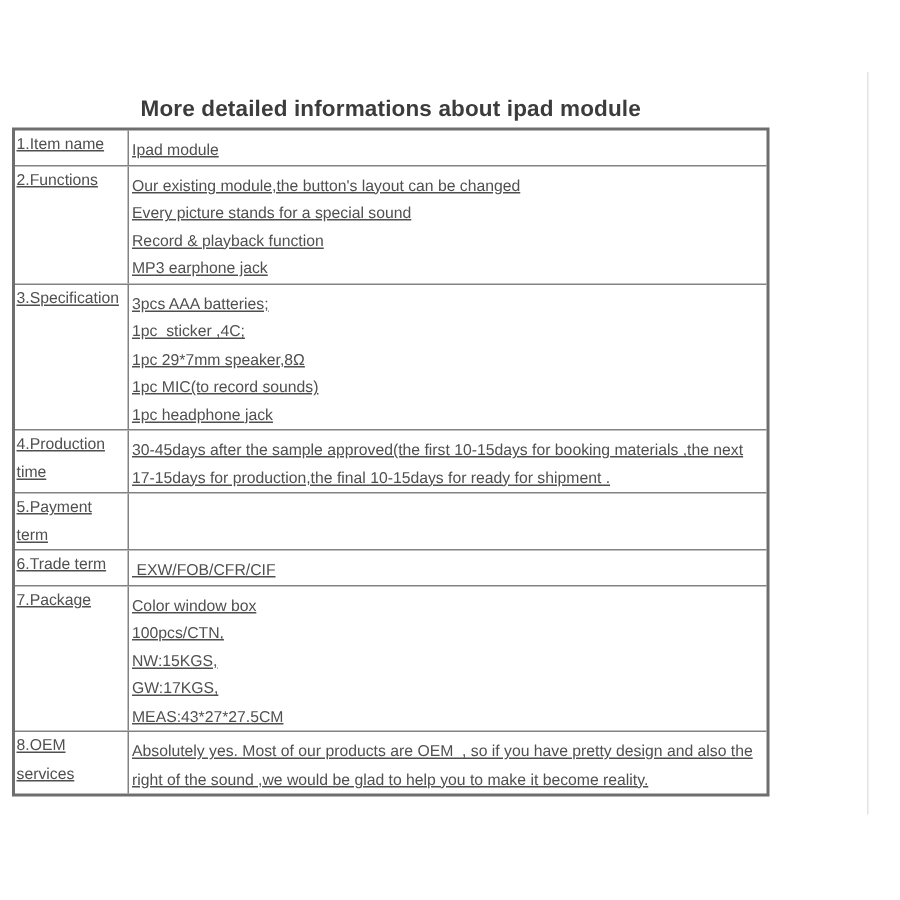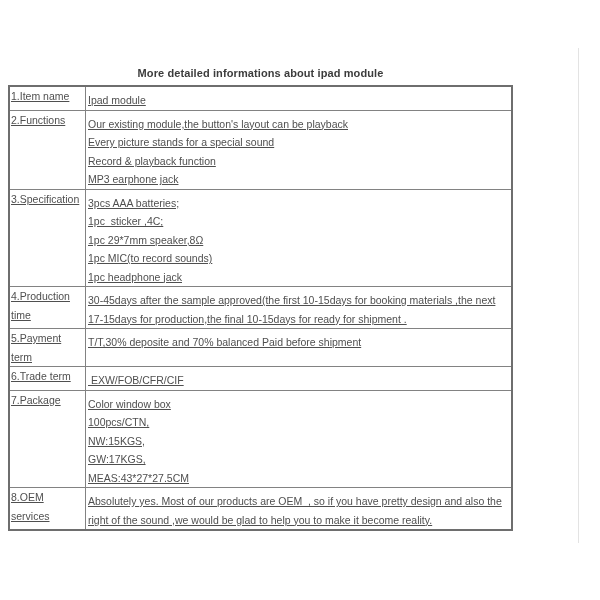--- a/index.html
+++ b/index.html
@@ -18,21 +18,21 @@
     color: var(--text);
     position: relative;
     overflow: hidden;
   }
   .canvas { position: absolute; inset: 0; background: var(--background); }
 
   .page-title {
     position: absolute;
     left: 8px; top: 65px; width: 505px;
     text-align: center;
-    font-size: 11px; font-weight: bold;
+    font-size: 15px; font-weight: bold;
     color: var(--title-text);
     line-height: 16px;
     letter-spacing: 0.1px;
   }
 
   .info-table {
     position: absolute;
     left: 8px; top: 85px; width: 505px;
     border: 2px solid var(--border-outer);
     background: var(--background);
@@ -82,21 +82,21 @@
       <div class="cell-content">
         <div class="line">Ipad module</div>
       </div>
     </div>
 
     <div class="trow">
       <div class="cell-label">
         <div class="line">2.Functions</div>
       </div>
       <div class="cell-content">
-        <div class="line">Our existing module,the button's layout can be playback</div>
+        <div class="line">Our existing module,the button's layout can be changed</div>
         <div class="line">Every picture stands for a special sound</div>
         <div class="line">Record &amp; playback function</div>
         <div class="line">MP3 earphone jack</div>
       </div>
     </div>
 
     <div class="trow">
       <div class="cell-label">
         <div class="line">3.Specification</div>
       </div>
@@ -117,23 +117,20 @@
       <div class="cell-content">
         <div class="line">30-45days after the sample approved(the first 10-15days for booking materials ,the next</div>
         <div class="line">17-15days for production,the final 10-15days for ready for shipment .</div>
       </div>
     </div>
 
     <div class="trow">
       <div class="cell-label">
         <div class="line">5.Payment</div>
         <div class="line">term</div>
-      </div>
-      <div class="cell-content">
-        <div class="line">T/T,30% deposite and 70% balanced Paid before shipment</div>
       </div>
     </div>
 
     <div class="trow">
       <div class="cell-label">
         <div class="line">6.Trade term</div>
       </div>
       <div class="cell-content">
         <div class="line"> EXW/FOB/CFR/CIF</div>
       </div>

